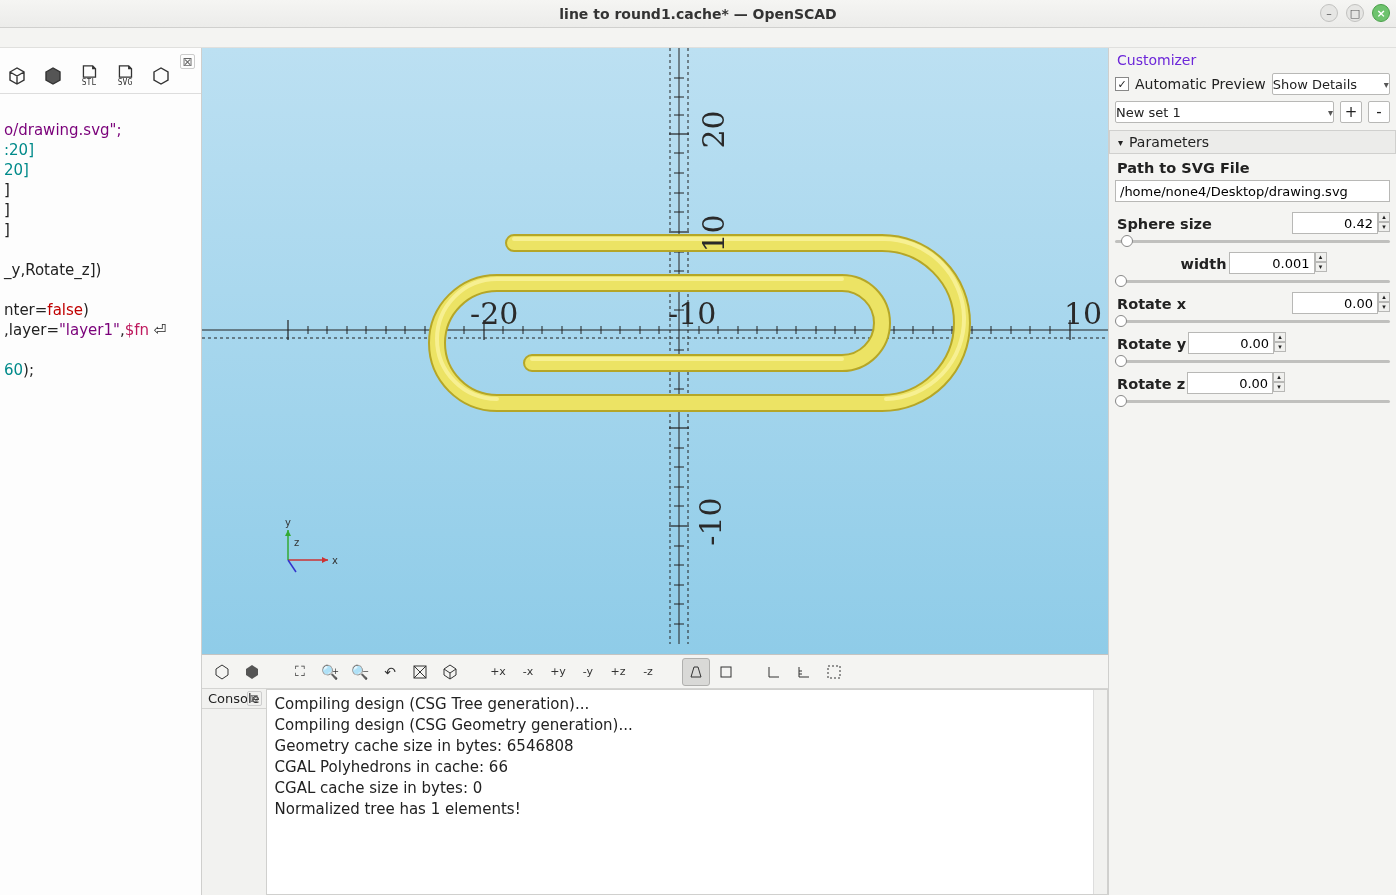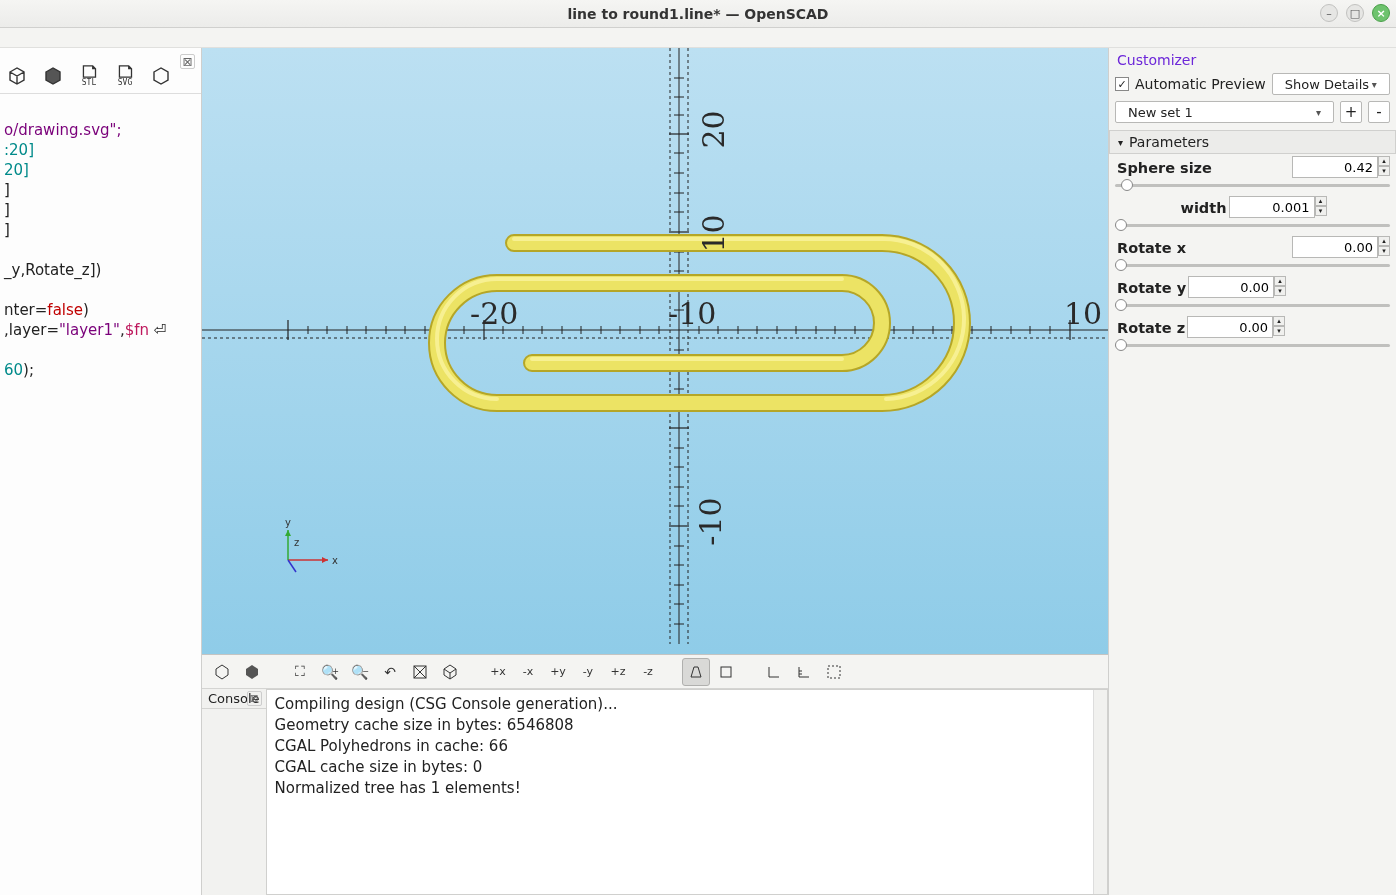--- a/index.html
+++ b/index.html
@@ -41,41 +41,41 @@
   .consolewrap { height:206px; display:flex; }
   .consolehdr { height:20px; background:#f1f1ef; border-bottom:1px solid #d4d4d2; display:flex; align-items:center; padding:0 6px; font-size:13px; position:relative;}
   .consolehdr .closex{ position:absolute; right:4px; top:2px; font-size:11px; border:1px solid #ccc; width:15px;height:15px; display:flex;align-items:center;justify-content:center; border-radius:2px;color:#666;}
   .console { flex:1; background:#fff; border:1px solid #d0d0ce; margin:0 0 0 0; padding:4px 8px; font-size:15px; line-height:21px; overflow:hidden; position:relative;}
   .console .scroll { position:absolute; right:0; top:0; width:14px; height:100%; background:#f1f1ef; border-left:1px solid #ddd;}
 
   .customizer { width:288px; background:#f4f4f2; border-left:1px solid #cfcfcd; display:flex; flex-direction:column; padding:0; font-size:14px; overflow:hidden;}
   .custhdr { padding:4px 8px 2px 8px; color:#6d28d9; font-size:14px; }
   .custrow { display:flex; align-items:center; padding:3px 6px; gap:6px;}
   .chk { width:14px; height:14px; border:1px solid #888; background:#fff; display:flex;align-items:center;justify-content:center; font-size:11px;}
-  .combo { flex:1; height:22px; background:#fff; border:1px solid #b8b8b6; border-radius:2px; padding:0 12px; display:flex; align-items:center; justify-content:space-between; font-size:13px;}
+  .combo { flex:1; height:22px; background:#fff; border:1px solid #b8b8b6; border-radius:2px; padding:0 0; display:flex; align-items:center; justify-content:space-between; font-size:13px;}
   .combo .arrow{ font-size:10px; color:#555;}
   .minibtn{ width:22px;height:22px;border:1px solid #b8b8b6; background:#fff; border-radius:2px; display:flex;align-items:center;justify-content:center; font-size:15px; }
   .acc { margin-top:4px; }
   .acchdr { background:#ececea; border:1px solid #d0d0ce; padding:3px 8px; display:flex; align-items:center; gap:6px; font-size:14px;}
   .acchdr .tri{ font-size:10px;}
   .param { padding:2px 6px 2px 6px; border-bottom: none; }
   .param .lbl { font-weight:bold; padding:4px 2px 2px 2px; font-size:14.5px;}
   .param .field { display:flex; align-items:center; gap:4px; padding:2px 0 6px 0;}
   .param input[type=text]{ height:22px; border:1px solid #b8b8b6; background:#fff; padding:0 4px; font-size:13px; text-align:right; }
   .spin { width:12px; display:flex; flex-direction:column; }
   .spin div{ height:10px;border:1px solid #b8b8b6;background:#f0f0ee;font-size:7px;display:flex;align-items:center;justify-content:center;line-height:1;}
   .slider { width:100%; height:14px; display:flex; align-items:center;}
   .slider .track{ flex:1; height:3px; background:#c0c0be; border-radius:2px; position:relative;}
   .slider .thumb{ position:absolute; left:0; top:-5px; width:12px;height:12px;border-radius:6px;background:#fff;border:1px solid #888;}
 </style>
 </head>
 <body>
 
 <div class="titlebar">
-  <span class="title">line to round1.line* — OpenSCAD</span>
+  <span class="title">line to round1.cache* — OpenSCAD</span>
   <div class="wcontrols">
     <div class="wbtn">–</div>
     <div class="wbtn">□</div>
     <div class="wbtn close">×</div>
   </div>
 </div>
 
 <div class="menubar"></div>
 
 <div class="mainrow">
@@ -319,21 +319,22 @@
           </svg>
         </div>
     </div>
 
     <div class="consolewrap">
       <div class="consolehdr">
         <span>Console</span>
         <div class="closex">⊠</div>
       </div>
       <div class="console">
-        <div>Compiling design (CSG Console generation)...</div>
+        <div>Compiling design (CSG Tree generation)...</div>
+        <div>Compiling design (CSG Geometry generation)...</div>
         <div>Geometry cache size in bytes: 6546808</div>
         <div>CGAL Polyhedrons in cache: 66</div>
         <div>CGAL cache size in bytes: 0</div>
         <div>Normalized tree has 1 elements!</div>
         <div class="scroll"></div>
       </div>
     </div>
   </div>
 
   <div class="customizer">
@@ -353,20 +354,26 @@
       </div>
       <div class="minibtn">+</div>
       <div class="minibtn">-</div>
     </div>
     <div class="acc">
       <div class="acchdr">
           <span class="tri">▾</span>
           <span>Parameters</span>
         </div>
 
+      <div class="param">
+        <div class="lbl">Path to SVG File</div>
+        <div class="field">
+            <input type="text" style="flex: 1 1 0%; text-align: left;" value="/home/none4/Desktop/drawing.svg">
+          </div>
+      </div>
 
       <div class="param">
         <div style="display:flex;align-items:center;justify-content:space-between;">
           <div class="lbl">Sphere size</div>
           <div style="display:flex;">
               <input type="text" style="width: 86px;" value="0.42">
               <div class="spin">
                 <div>▴</div>
                 <div>▾</div>
               </div>

